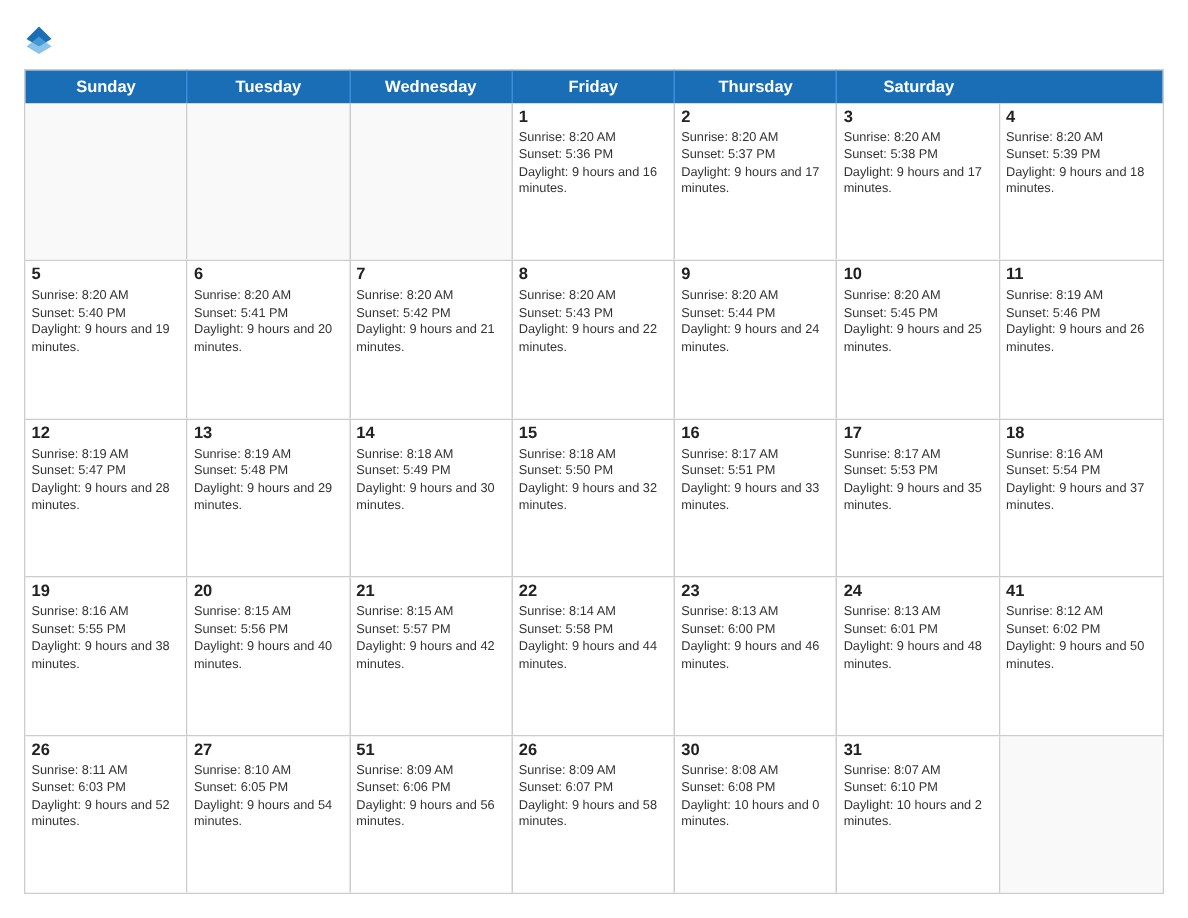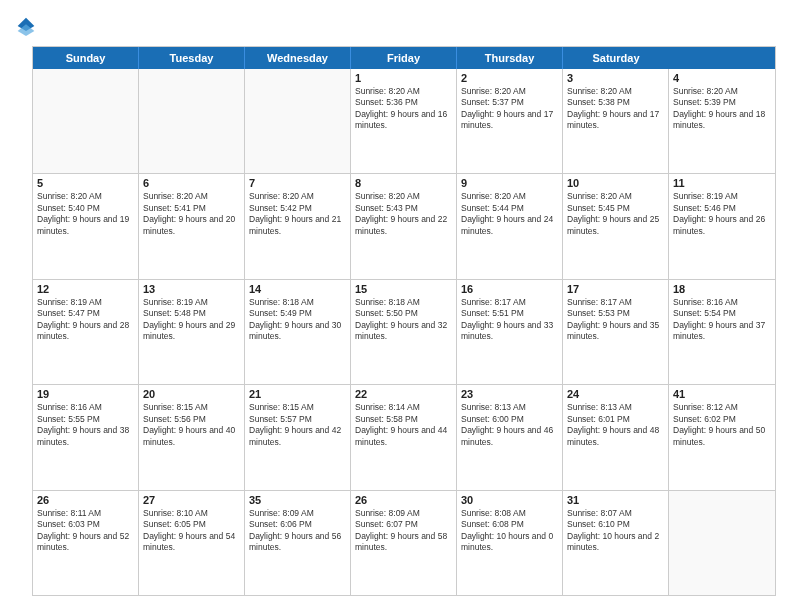--- a/index.html
+++ b/index.html
@@ -100,21 +100,20 @@
       color: #222;
       margin-bottom: 2px;
     }
     .cell-text {
       font-size: 8.5px;
       color: #333;
       line-height: 1.35;
     }
     .outer-border {
       border: 1px solid #ccc;
-      margin-left: 16px;
     }
   </style>
 </head>
 <body>
 
 <div class="page">
   <div class="header">
     <div class="logo">
       <svg class="logo-icon" viewBox="0 0 24 24">
         <polygon points="12,2 22,12 12,18 2,12" fill="#1a6eb5"></polygon>
@@ -309,21 +308,21 @@
 Sunset: 6:03 PM
 Daylight: 9 hours and 52 minutes.</div>
           </div>
           <div class="cal-cell">
             <div class="day-num">27</div>
             <div class="cell-text" style="white-space: pre-line;">Sunrise: 8:10 AM
 Sunset: 6:05 PM
 Daylight: 9 hours and 54 minutes.</div>
           </div>
           <div class="cal-cell">
-            <div class="day-num">35</div>
+            <div class="day-num">51</div>
             <div class="cell-text" style="white-space: pre-line;">Sunrise: 8:09 AM
 Sunset: 6:06 PM
 Daylight: 9 hours and 56 minutes.</div>
           </div>
           <div class="cal-cell">
             <div class="day-num">26</div>
             <div class="cell-text" style="white-space: pre-line;">Sunrise: 8:09 AM
 Sunset: 6:07 PM
 Daylight: 9 hours and 58 minutes.</div>
           </div>

